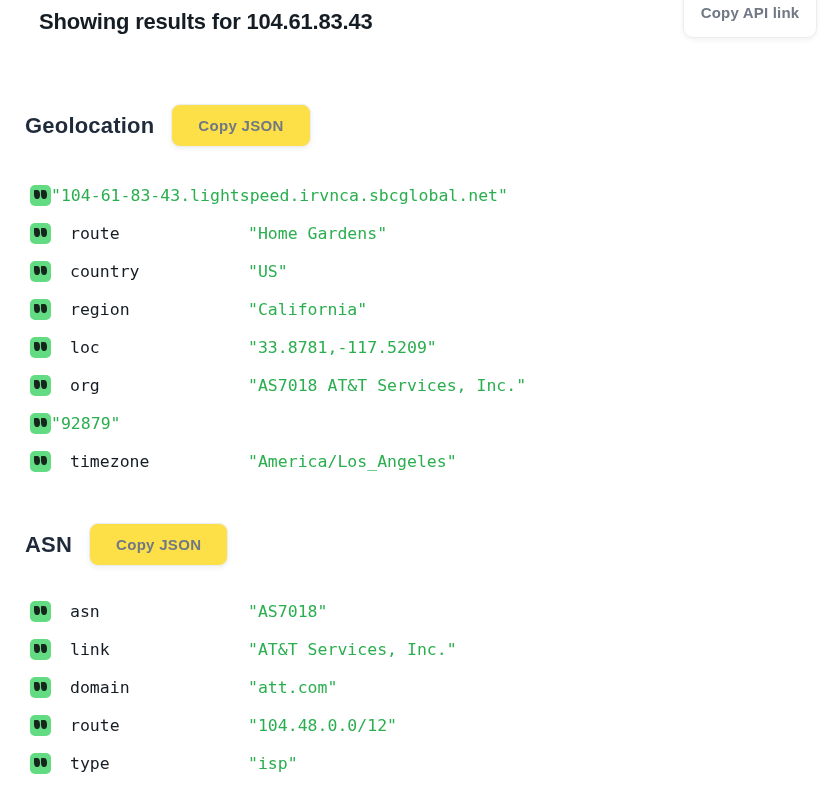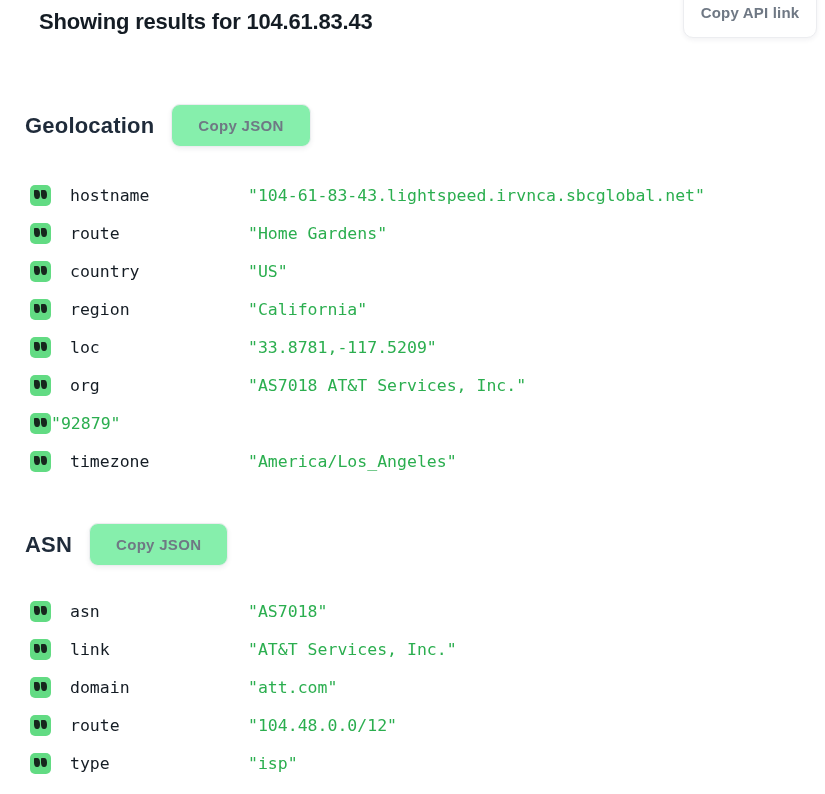--- a/index.html
+++ b/index.html
@@ -37,21 +37,21 @@
   }
   #geo-header { top:104px; }
   #asn-header { top:523px; }
 
   .section-title {
     font-size:22px; font-weight:700;
     color:#1F2B3A; letter-spacing:0.2px;
   }
 
   .copy-json-btn {
-    background:#86efac;
+    background:#fde047;
     border:1px solid #ECEDF0;
     border-radius:9px;
     box-shadow:0 2px 5px rgba(30,40,60,0.07);
     color:#6F7884; font-size:15px; font-weight:700;
     font-family:"Liberation Sans", sans-serif;
     padding:12px 26px;
     letter-spacing:0.3px;
     cursor:pointer;
   }
 
@@ -102,21 +102,20 @@
   <h2 class="section-title">Geolocation</h2>
   <button class="copy-json-btn">Copy JSON</button>
 </div>
 
 <div class="rows" id="geo-rows">
   <div class="row">
     <span class="qicon">
         <span class="qm"></span>
         <span class="qm"></span>
       </span>
-    <span class="row-key">hostname</span>
     <span class="row-value">"104-61-83-43.lightspeed.irvnca.sbcglobal.net"</span>
   </div>
   <div class="row">
     <span class="qicon">
         <span class="qm"></span>
         <span class="qm"></span>
       </span>
     <span class="row-key">route</span>
     <span class="row-value">"Home Gardens"</span>
   </div>

